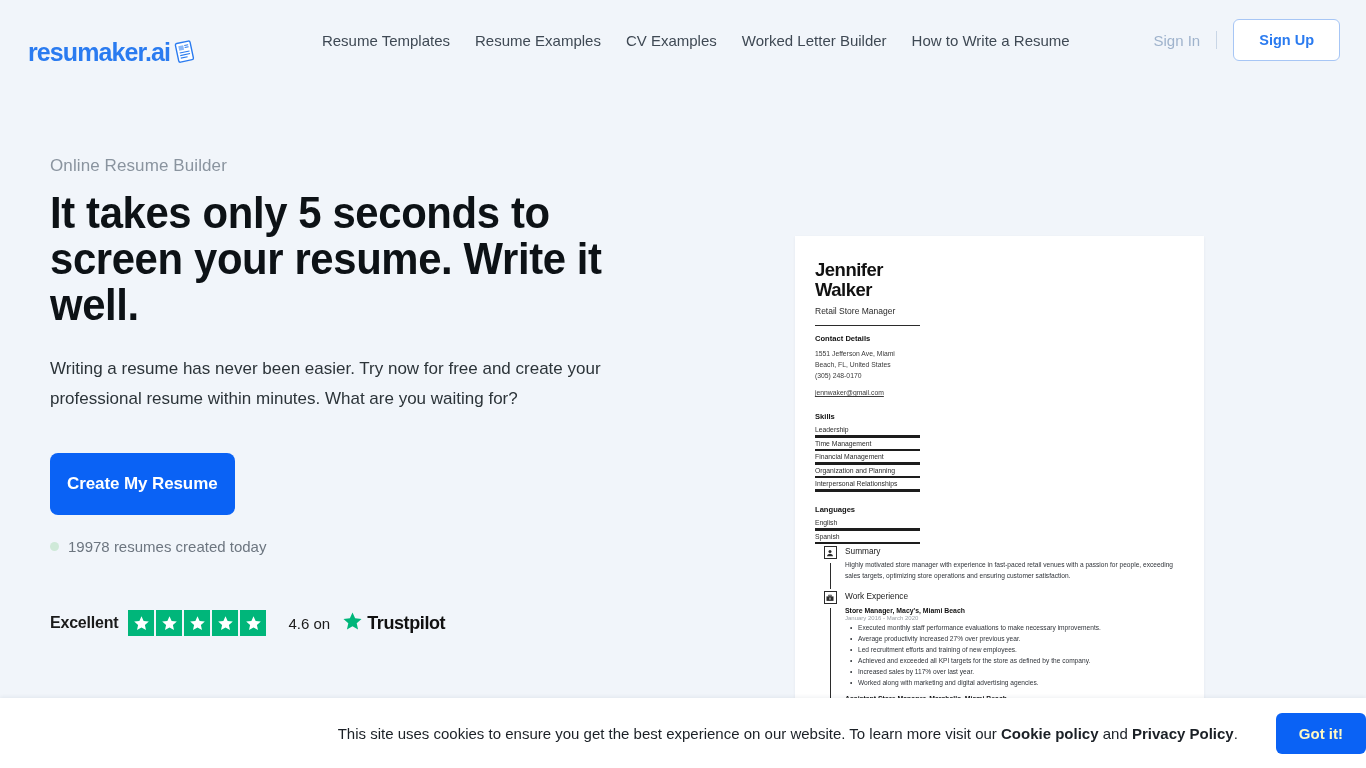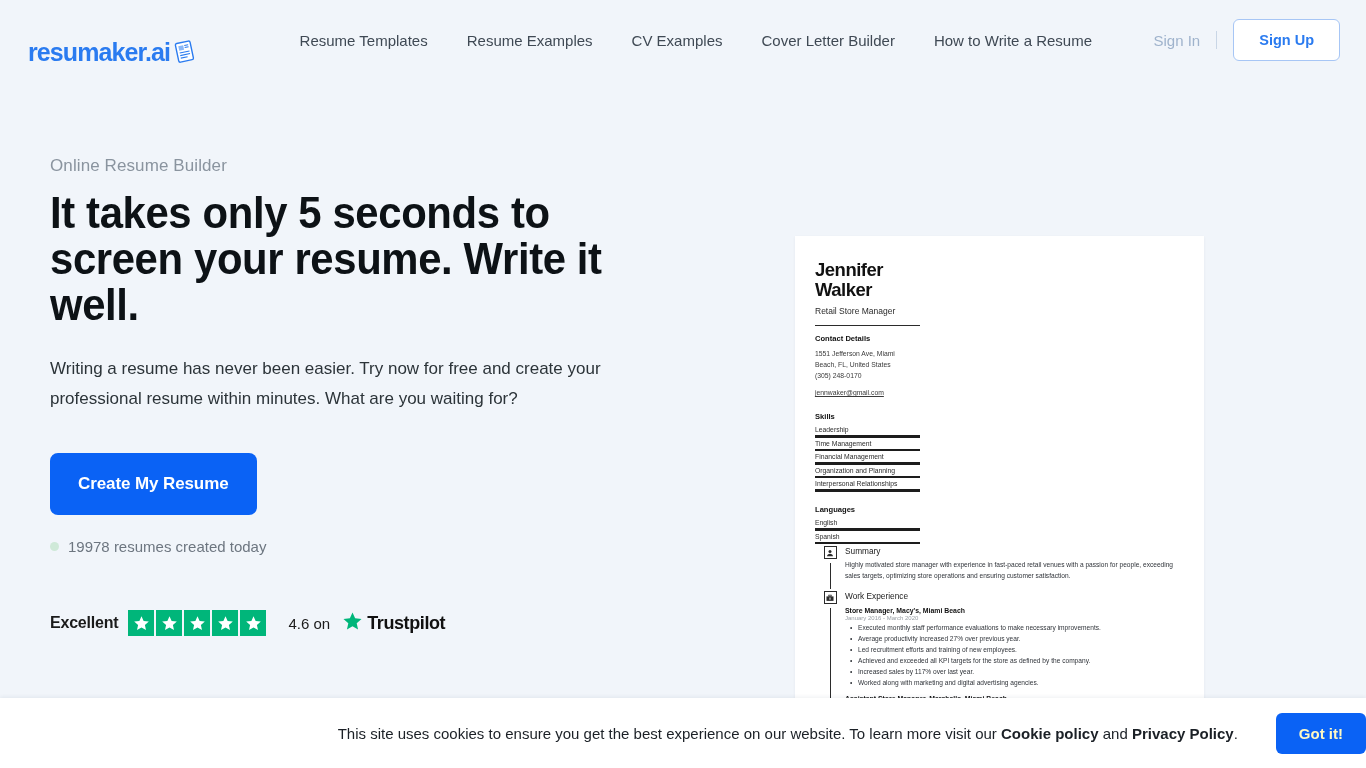--- a/index.html
+++ b/index.html
@@ -25,21 +25,21 @@
     color: #2a7bf0;
     letter-spacing: -0.9px;
   }
   .logo-mark { width: 26px; height: 26px; margin-left: 1px; }
 
   .nav {
     flex: 1;
     display: flex;
     align-items: flex-end;
     justify-content: center;
-    gap: 39px;
+    gap: 25px;
     margin-left: 40px;
   }
   .nav-link {
     font-size: 15px;
     color: #3f4954;
     text-decoration: none;
     white-space: nowrap;
     cursor: pointer;
   }
   .auth { display: flex; align-items: center; gap: 16px; }
@@ -95,21 +95,21 @@
     margin-bottom: 40px;
   }
   .cta {
     display: inline-block;
     background: #0a62f5;
     color: #fff;
     font-size: 17px;
     font-weight: 700;
     border: none;
     border-radius: 8px;
-    padding: 21px 28px;
+    padding: 21px 17px;
     cursor: pointer;
     font-family: "Liberation Sans", sans-serif;
     letter-spacing: -0.1px;
   }
   .counter {
     display: flex;
     align-items: center;
     gap: 9px;
     margin-top: 23px;
     font-size: 15px;
@@ -234,21 +234,21 @@
           <rect x="7.6" y="17.6" width="7" height="1.1" fill="#2a7bf0"></rect>
         </g>
       </svg>
     </span>
   </div>
 
   <nav class="nav">
     <a class="nav-link">Resume Templates</a>
     <a class="nav-link">Resume Examples</a>
     <a class="nav-link">CV Examples</a>
-    <a class="nav-link">Cover Letter Builder</a>
+    <a class="nav-link">Worked Letter Builder</a>
     <a class="nav-link">How to Write a Resume</a>
   </nav>
 
   <div class="auth">
     <a class="signin">Sign In</a>
     <span class="divider-v"></span>
     <button class="signup">Sign Up</button>
   </div>
 </div>
 

